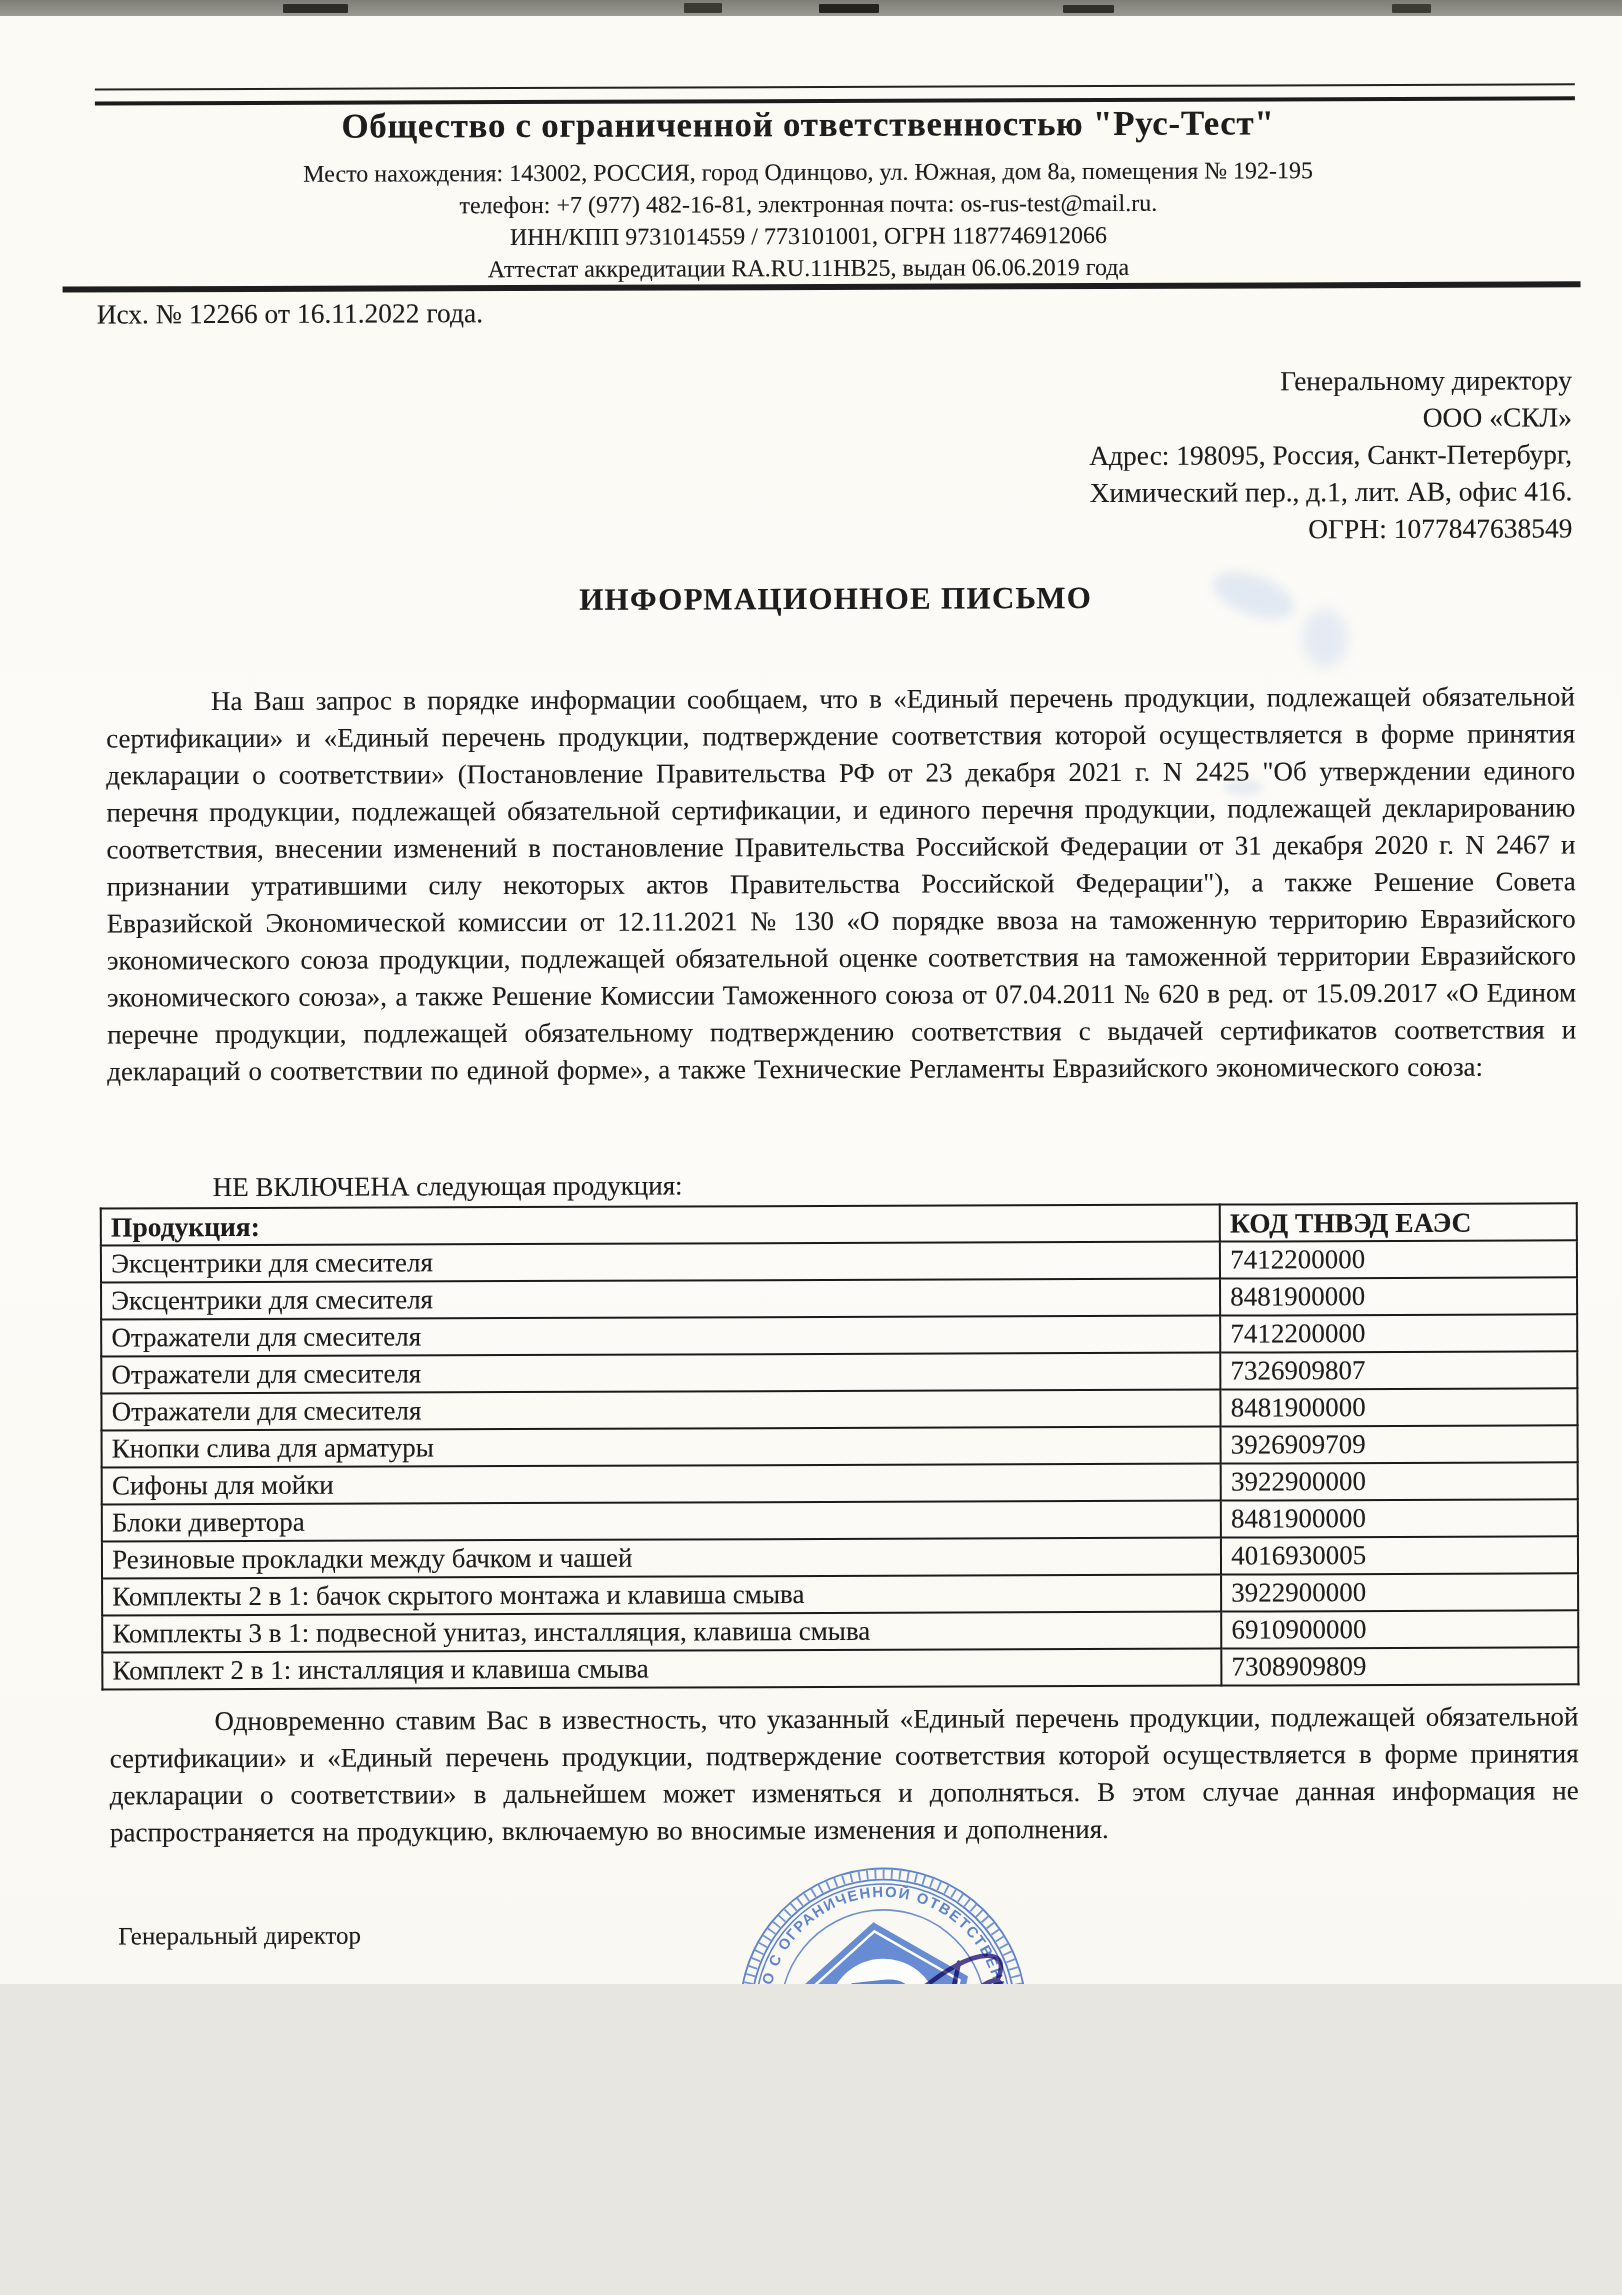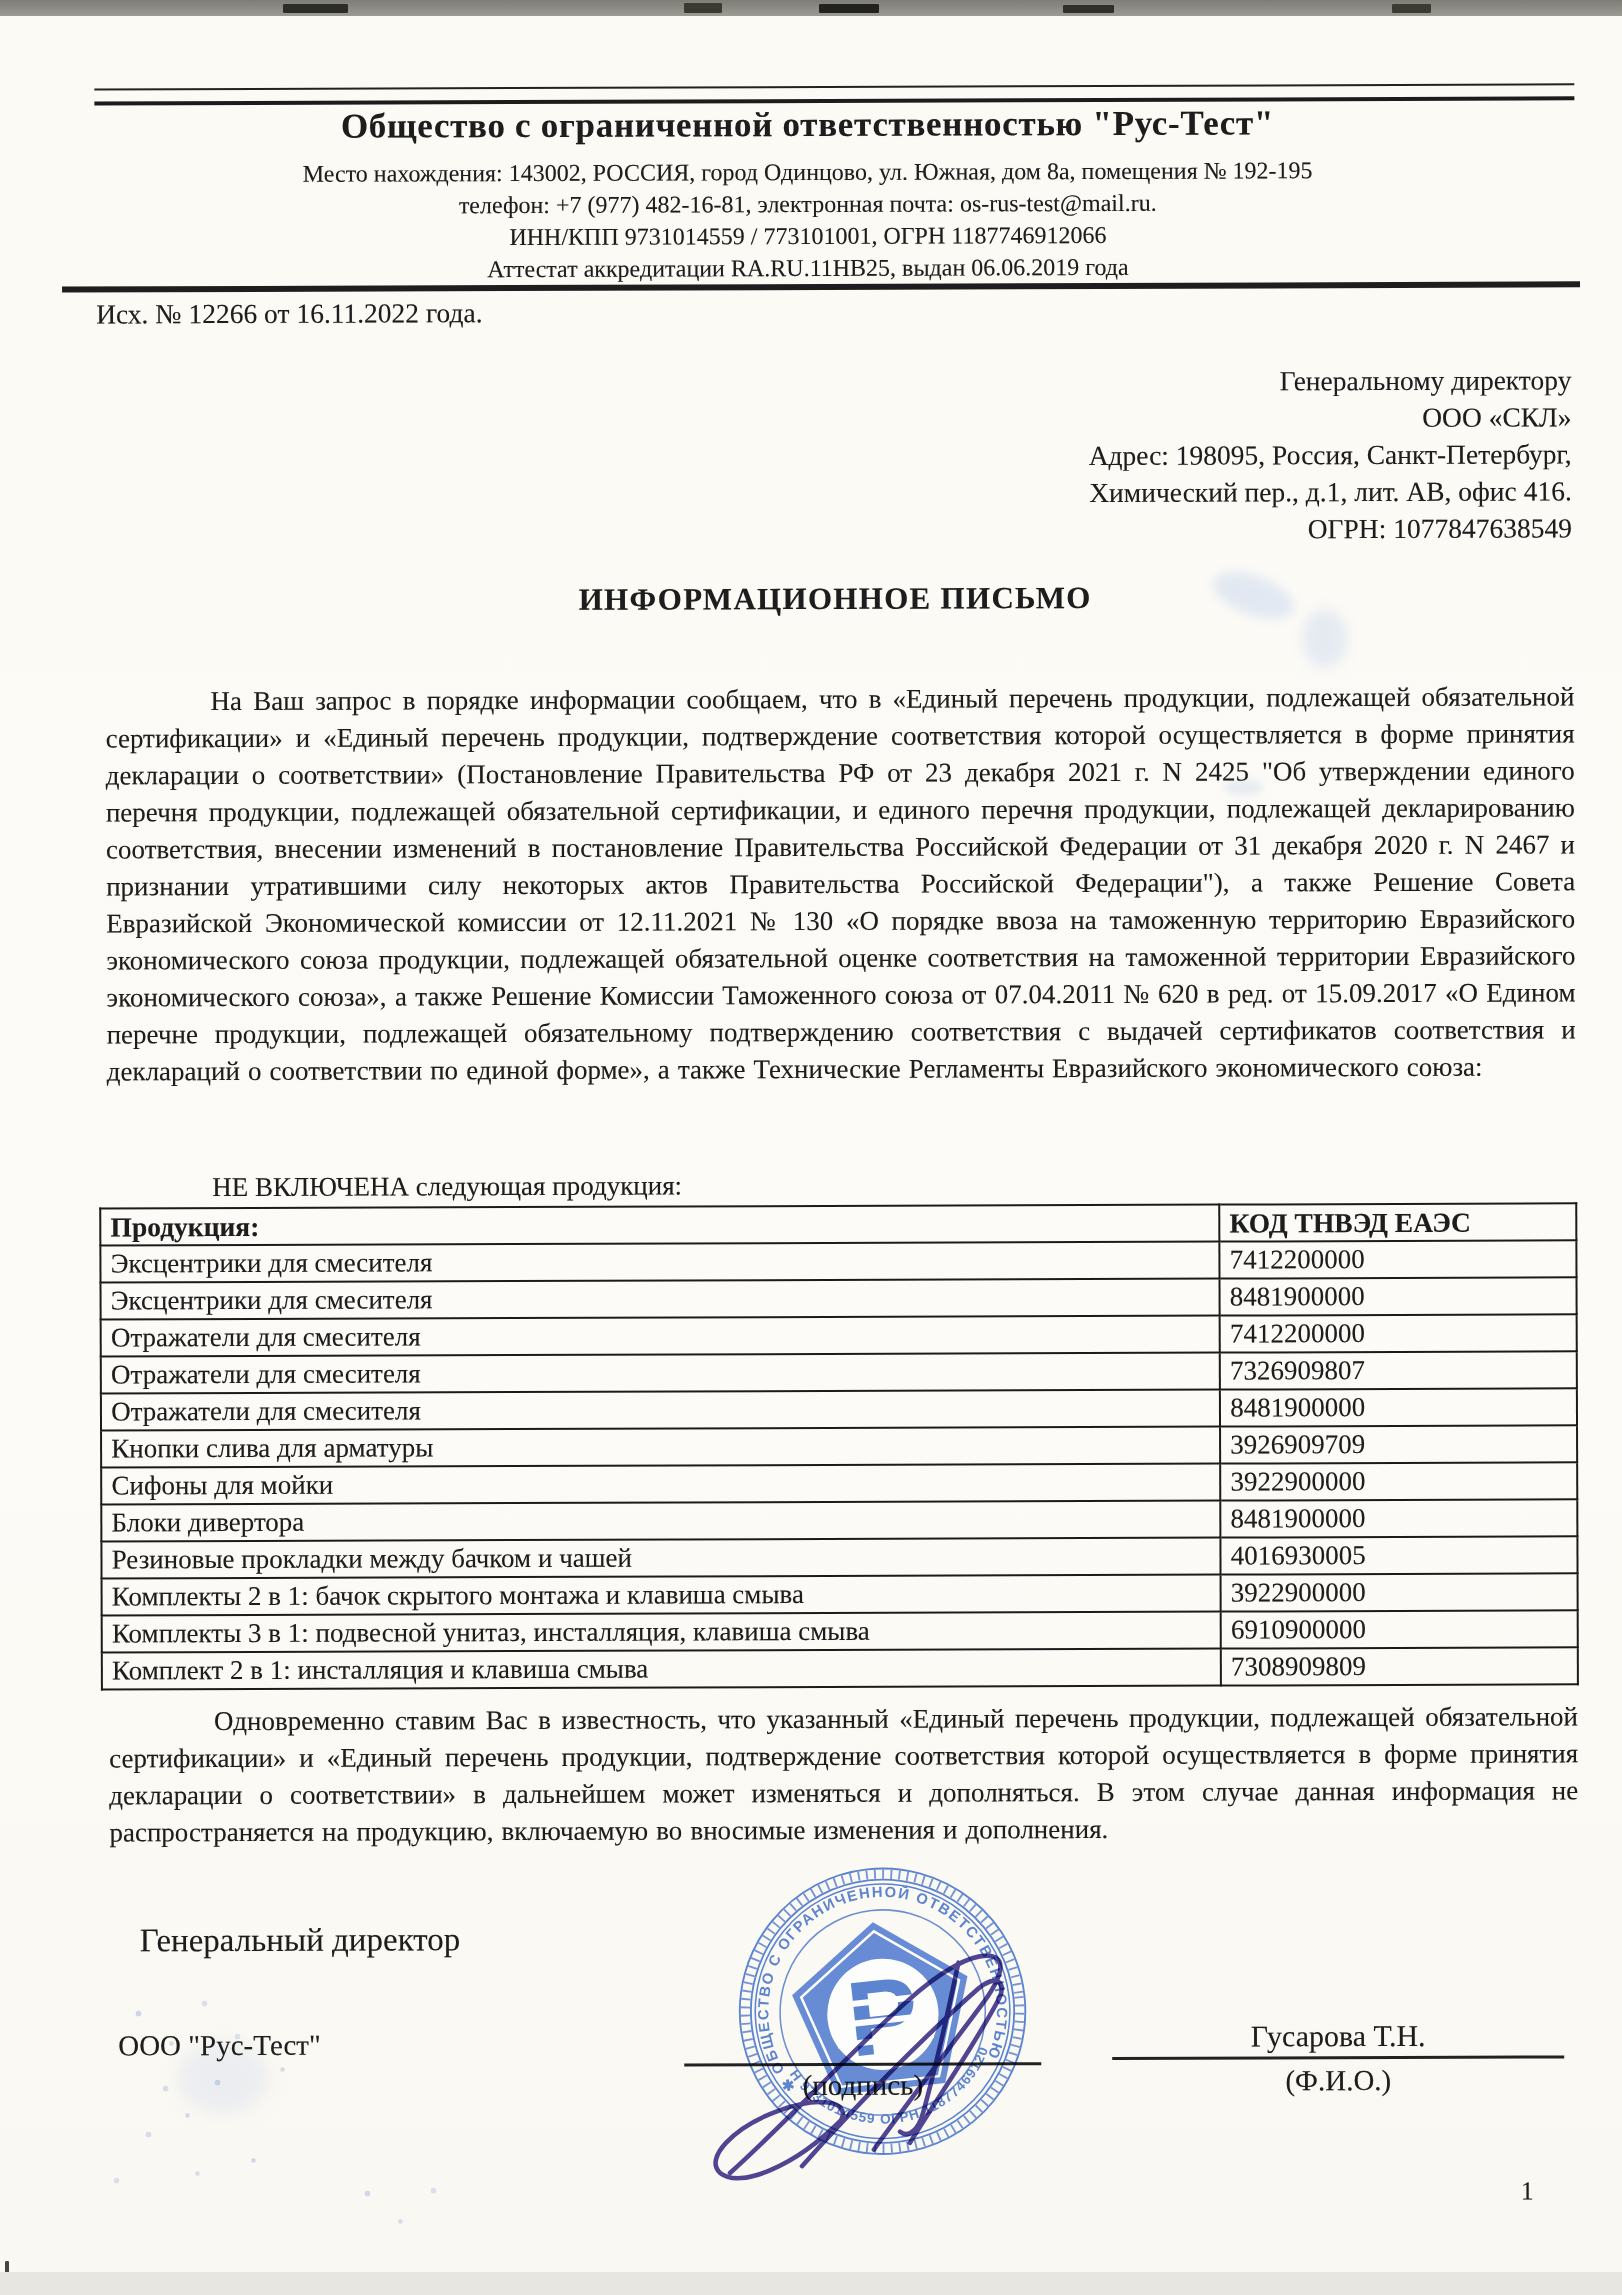--- a/index.html
+++ b/index.html
@@ -1,17 +1,17 @@
 <!DOCTYPE html>
 <html lang="ru" style="font-size:10.5px"><head>
 <meta charset="utf-8">
 <style>
   html,body { margin:0; padding:0; background:#e8e6e0; }
   .page {
-    position:relative; width:1623px; height:2272px;
+    position:relative; width:1623px; height:1984px;
     background:linear-gradient(180deg,#fbfaf5 0%, #fcfbf7 60%, #faf8f2 100%);
     overflow:hidden;
     font-family:"Liberation Serif", serif;
     color:#1d1d1d;
   }
   .content { position:absolute; inset:0; transform:rotate(-0.2deg); }
   .txt { text-shadow:0 0 0.7px rgba(25,25,25,.35); }
 
   
   .scan-strip-top { position:absolute; left:0; top:0; width:1623px; height:15.7px;
@@ -43,21 +43,21 @@
 
   table.codes { position:absolute; left:99px; top:1205px; width:1476px;
     border-collapse:collapse; table-layout:fixed; }
   table.codes td, table.codes th { border:2px solid #1b1b1b; height:35px;
     padding:0 3.9px 0 9.2px; font-size:27px; vertical-align:middle; text-align:left;
     overflow:hidden; white-space:nowrap; }
   table.codes th { font-weight:bold; font-size:27.5px; }
 
   .par-closing { top:1701px; }
 
-  .sig-role { position:absolute; left:115px; top:1920px; font-size:33px;margin-left:22px; }
+  .sig-role { position:absolute; left:115px; top:1920px; font-size:25px; }
   .sig-company { position:absolute; left:115px; top:2027px; font-size:29px; }
 
   .sig-line { position:absolute; height:2.6px; background:#222; }
   .sig-line-center { left:681px; top:2063px; width:357px; }
   .sig-line-right { left:1109px; top:2058px; width:452px; }
   .sig-caption { position:absolute; left:681px; top:2069px; width:357px; text-align:center; font-size:29px; }
   .fio-name { position:absolute; left:1109px; top:2021px; width:452px; text-align:center; font-size:30px; }
   .fio-caption { position:absolute; left:1109px; top:2066px; width:452px; text-align:center; font-size:29px; }
 
   .page-num { position:absolute; left:1517px; top:2179px; font-size:26px; }

